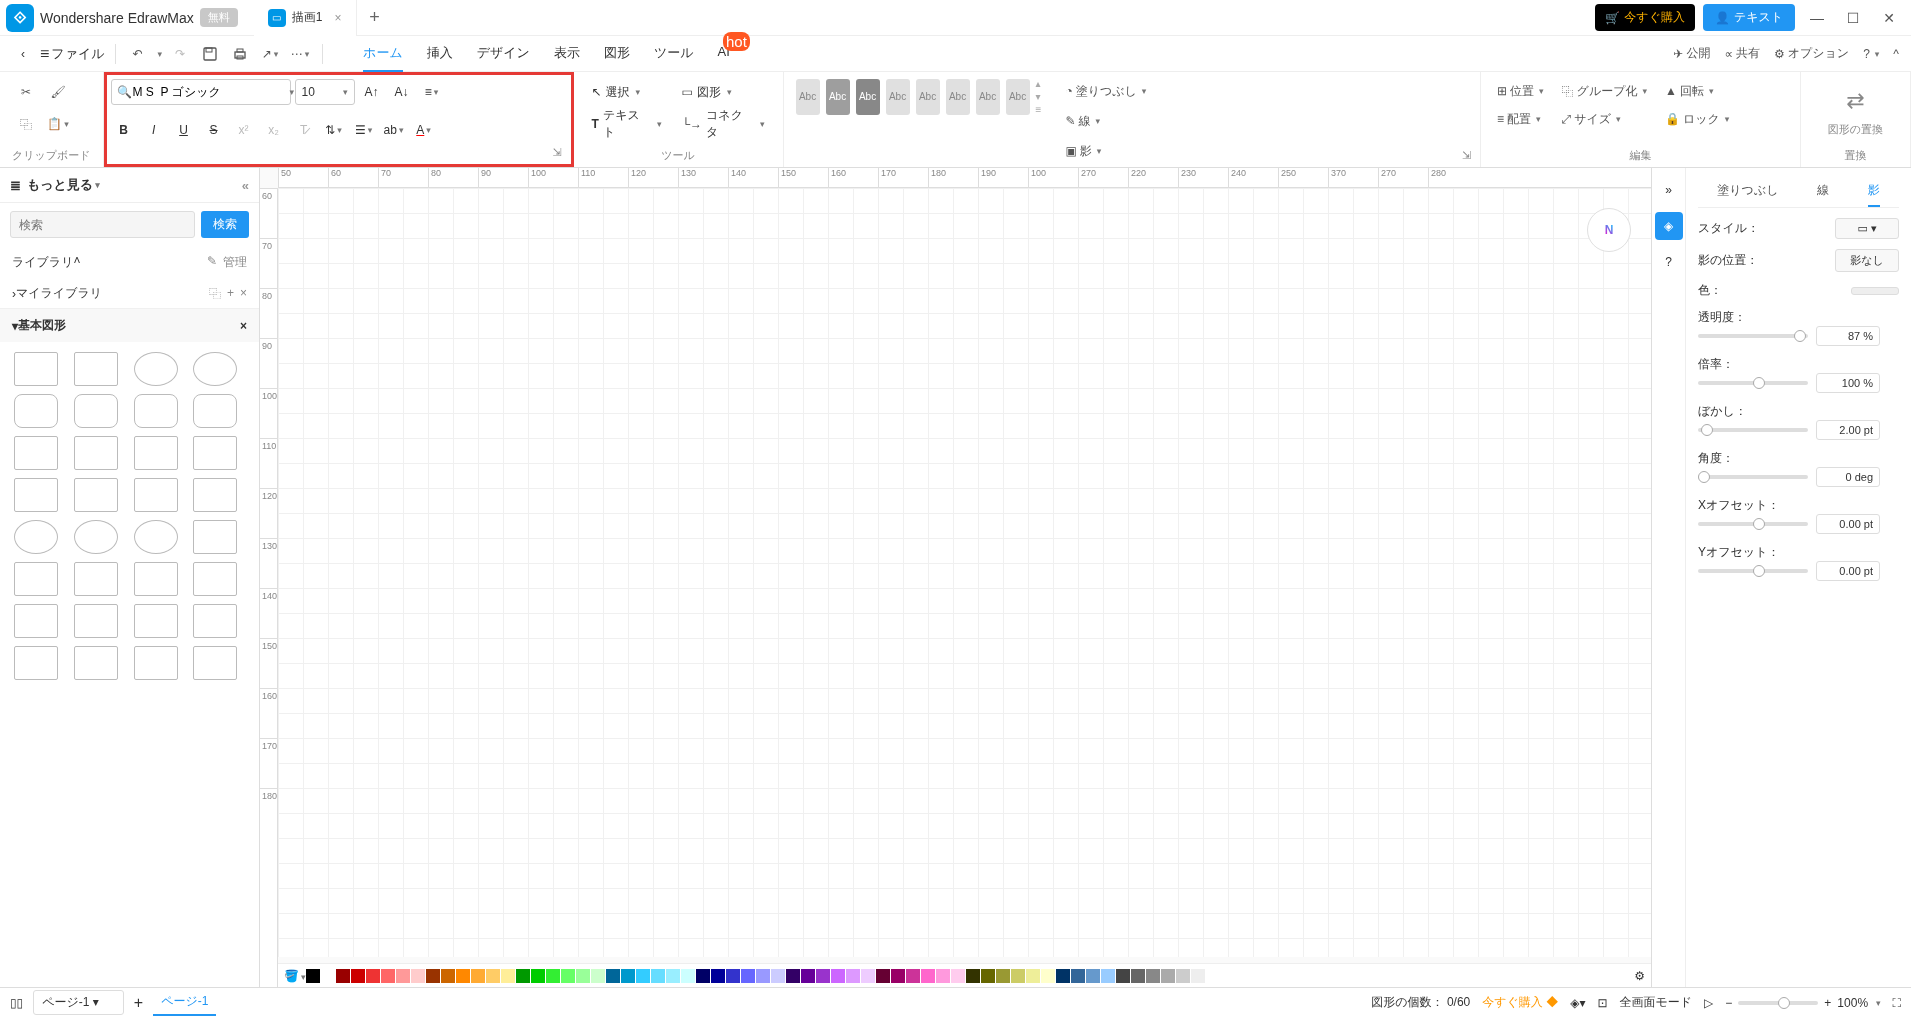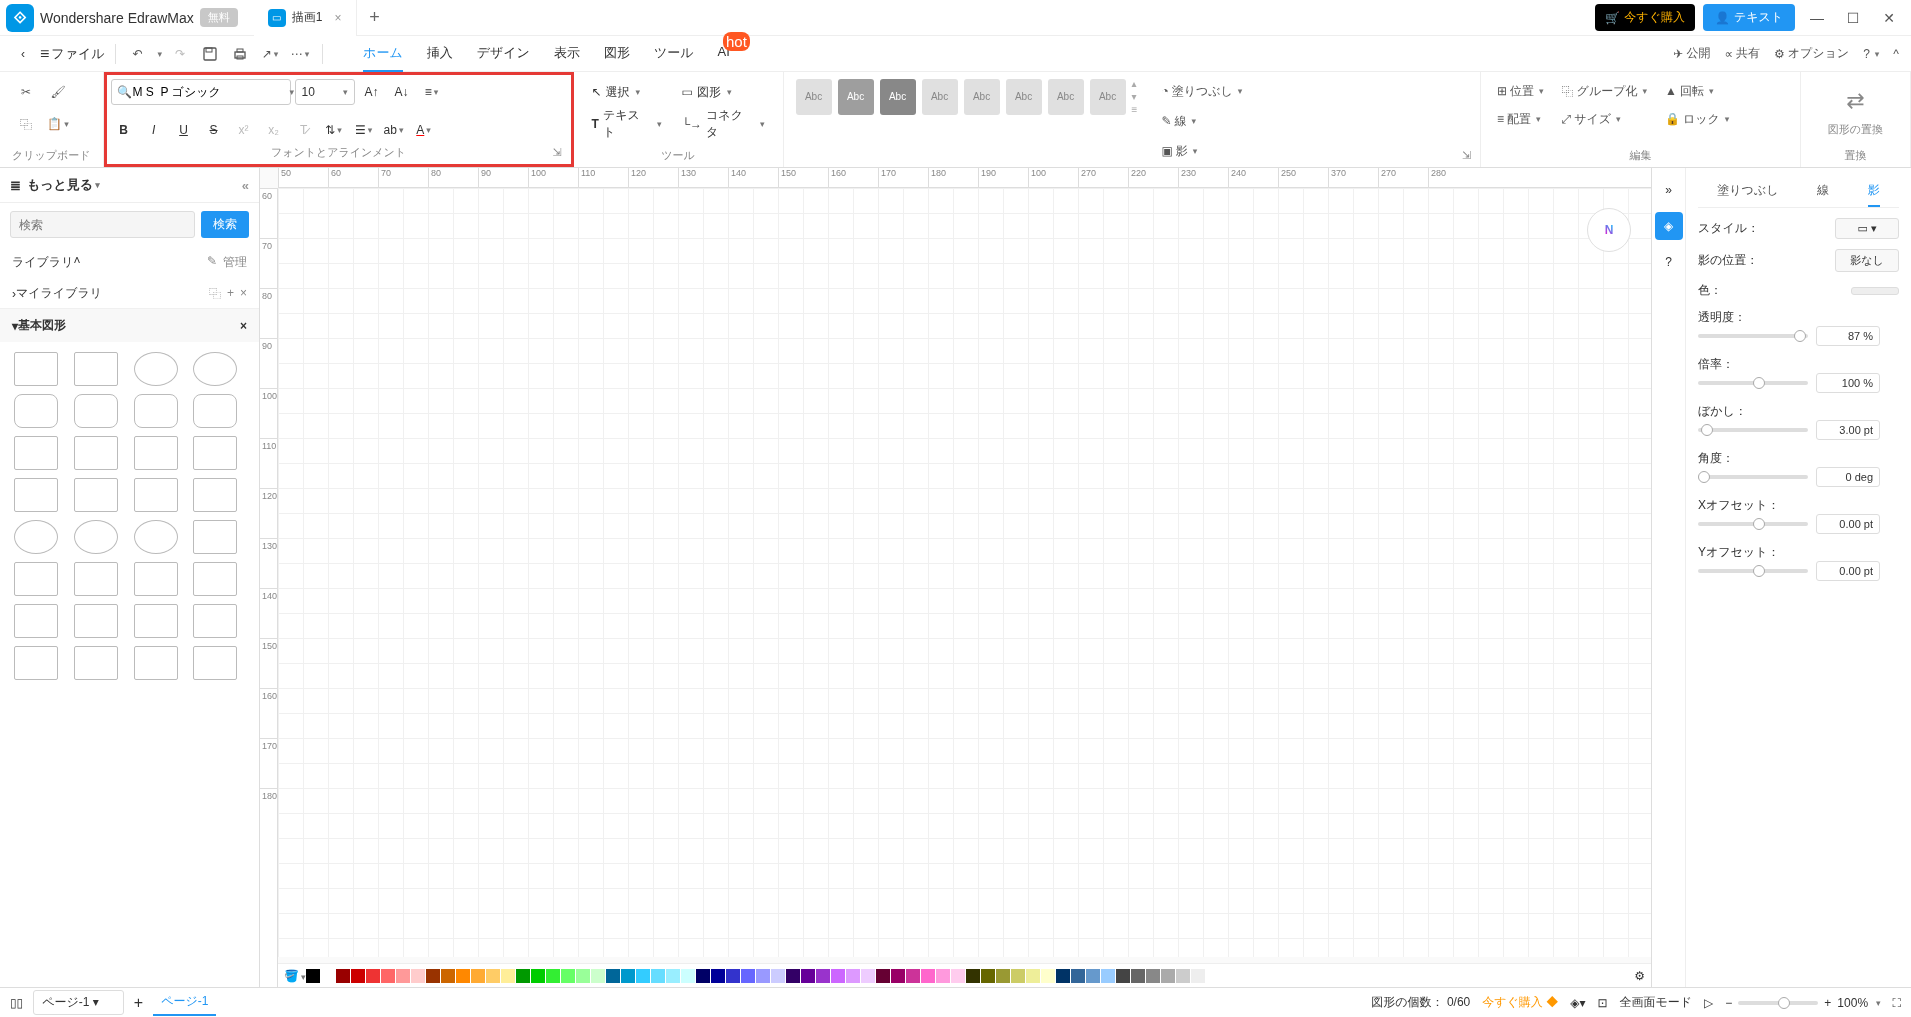--- a/index.html
+++ b/index.html
@@ -40,21 +40,21 @@
 .font-row1{display:flex;gap:4px;align-items:center}
 .font-search{display:flex;align-items:center;border:1px solid #ccc;border-radius:3px;height:26px;width:180px;padding:0 6px}
 .font-search input{border:none;outline:none;flex:1;font-size:12px}
 .size-select{width:60px;height:26px;border:1px solid #ccc;border-radius:3px;display:flex;align-items:center;justify-content:space-between;padding:0 6px}
 .font-row2{display:flex;gap:4px;margin-top:6px}
 .fbtn{width:26px;height:26px;display:flex;align-items:center;justify-content:center;border-radius:3px}
 .dropdown-caret{font-size:9px;margin-left:2px;color:#777}
 .tool-col{display:flex;flex-direction:column;gap:4px}
 .tool-item{display:flex;align-items:center;gap:4px;height:28px;padding:0 6px;font-size:12px}
 .style-thumbs{display:flex;gap:6px;align-items:center}
-.style-thumb{width:36px;height:36px;background:#aaa;border-radius:3px;display:flex;align-items:center;justify-content:center;color:#fff;font-size:10px}
+.style-thumb{width:24px;height:36px;background:#aaa;border-radius:3px;display:flex;align-items:center;justify-content:center;color:#fff;font-size:10px}
 .style-thumb.light{background:#e0e0e0;color:#888}
 .style-thumb.sel{background:#888}
 .edit-grid{display:grid;grid-template-columns:auto auto auto;gap:2px 10px}
 .edit-item{display:flex;align-items:center;gap:3px;font-size:12px;color:#555;height:26px;padding:0 4px}
 .main{display:flex;height:calc(1017px - 36px - 36px - 96px - 30px)}
 .sidebar-left{width:260px;border-right:1px solid #ddd;display:flex;flex-direction:column;background:#fff}
 .more-row{display:flex;align-items:center;padding:8px 10px;border-bottom:1px solid #eee;font-size:13px;font-weight:bold}
 .more-icon{margin-right:6px}
 .collapse-btn{margin-left:auto;color:#999}
 .search-row{display:flex;padding:8px 10px;gap:6px}
@@ -231,21 +231,20 @@
         <div class="fbtn" style="color:#bbb">T̷</div>
         <div class="fbtn">⇅<span class="dropdown-caret">▾</span></div>
         <div class="fbtn">☰<span class="dropdown-caret">▾</span></div>
         <div class="fbtn">ab<span class="dropdown-caret">▾</span></div>
         <div class="fbtn">
             <u style="text-decoration-color:red">A</u>
             <span class="dropdown-caret">▾</span>
           </div>
       </div>
     </div>
-    <div class="ribbon-label">フォントとアラインメント</div>
     <div class="launcher">⇲</div>
   </div>
 
   <div class="ribbon-group" style="width:210px">
     <div class="ribbon-content">
       <div class="tool-col">
         <div class="tool-item">
             <span>↖</span>
             <span>選択</span>
             <span class="dropdown-caret">▾</span>
@@ -560,21 +559,21 @@
             </div>
             <div class="prop-val">100 %</div>
           </div>
         </div>
       <div>
           <div>ぼかし：</div>
         <div class="prop-slider">
             <div class="slider-track">
               <div class="slider-thumb" style="left:3%"></div>
             </div>
-            <div class="prop-val">3.00 pt</div>
+            <div class="prop-val">2.00 pt</div>
           </div>
         </div>
       <div>
           <div>角度：</div>
         <div class="prop-slider">
             <div class="slider-track">
               <div class="slider-thumb" style="left:0%"></div>
             </div>
             <div class="prop-val">0 deg</div>
           </div>

